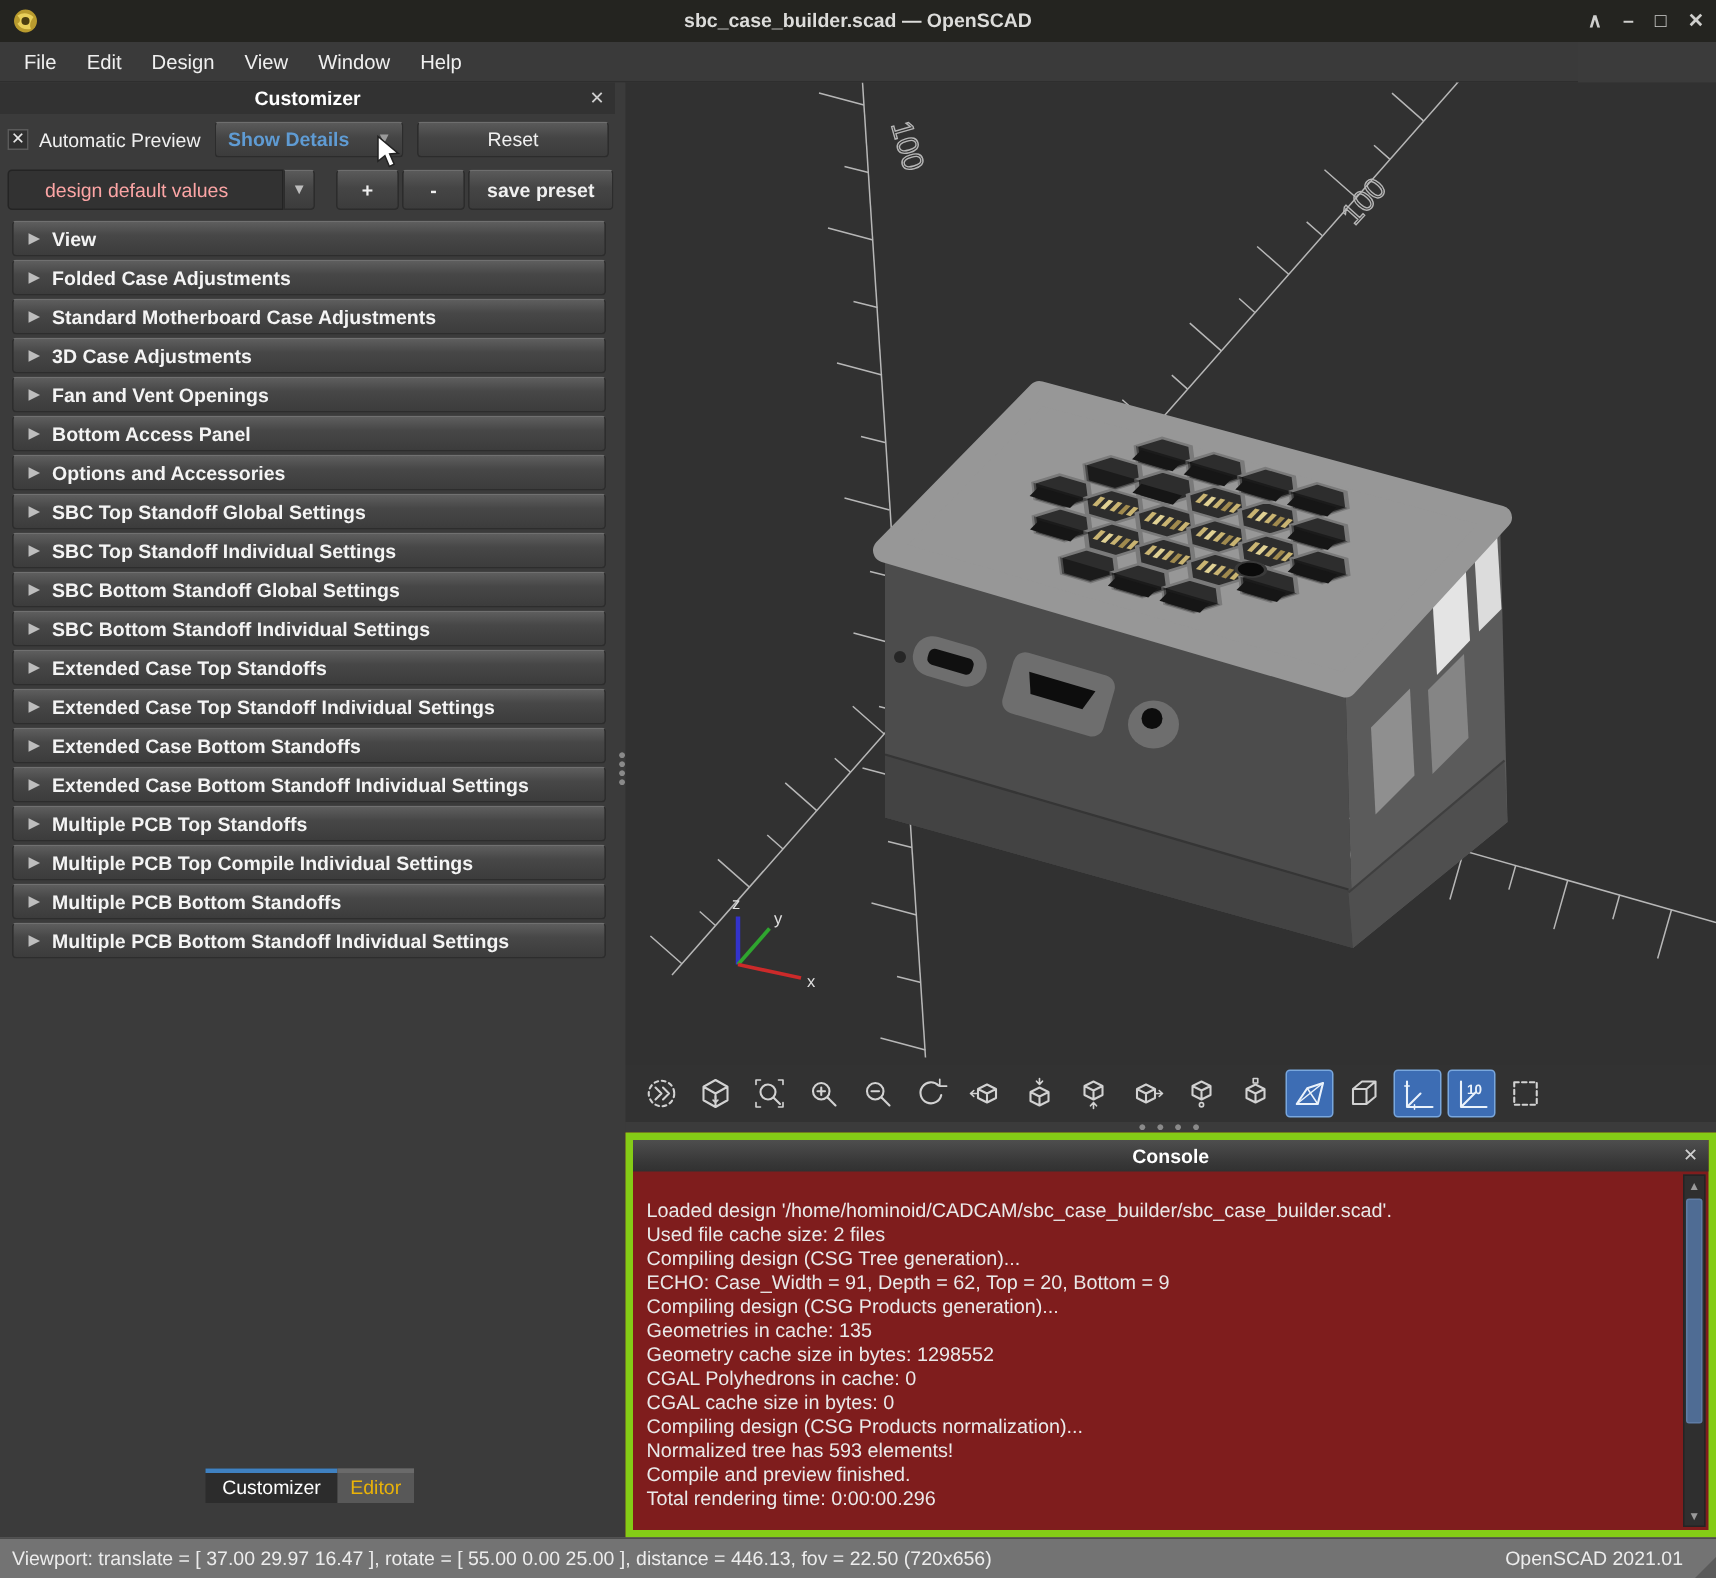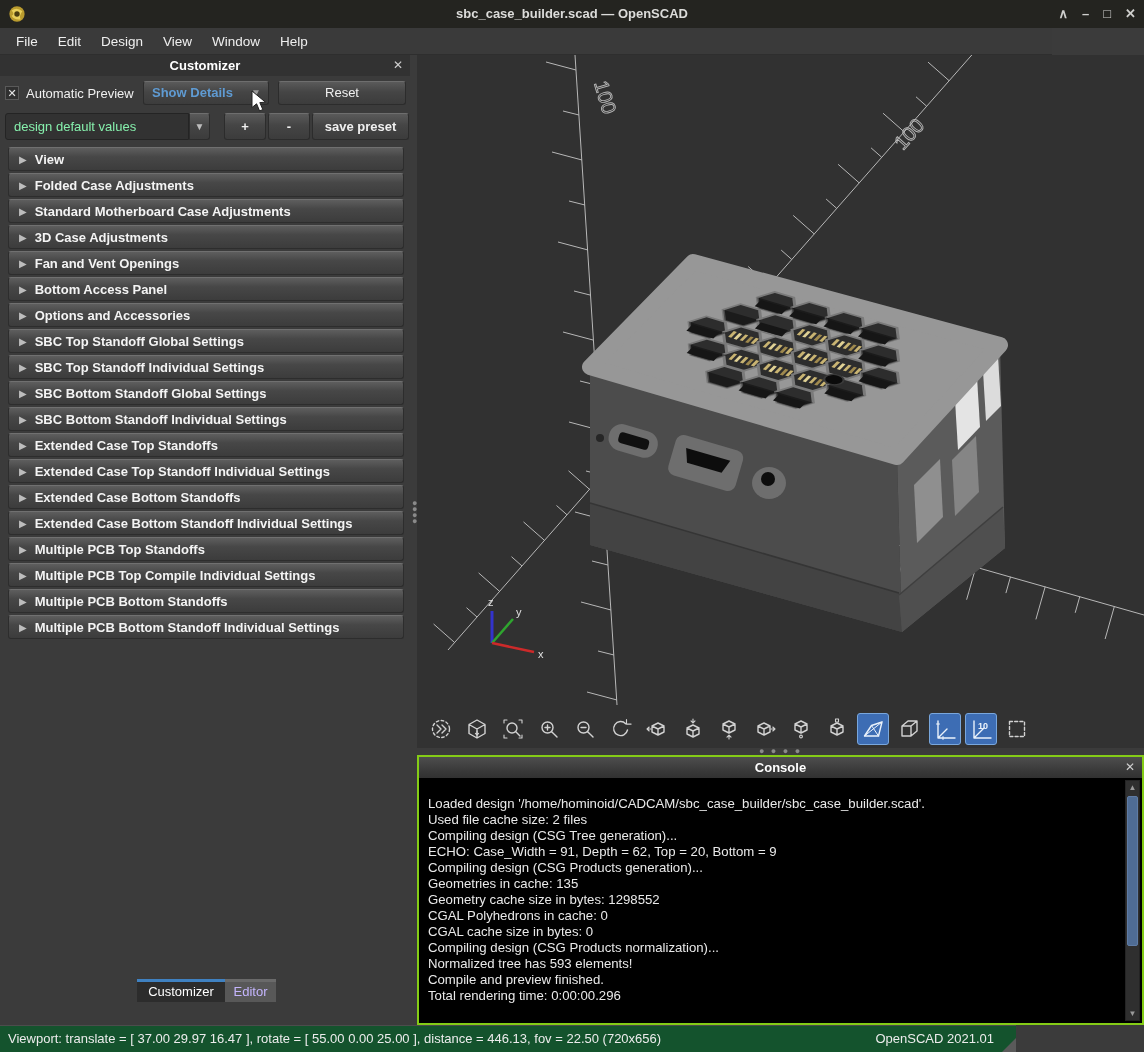--- a/index.html
+++ b/index.html
@@ -30,41 +30,41 @@
   #auto-preview-check { position:absolute; left:5px; top:10px; width:14px; height:14px; background:#303030;
        border:1px solid #5a5a5a; color:#e8e8e8; font-size:11px; line-height:12px; text-align:center; }
   #auto-preview-label { position:absolute; left:26px; top:10px; color:#f0f0f0; font-size:13px; }
   .btn { background:linear-gradient(#5a5a5a,#454545 45%,#3c3c3c); border:1px solid #2c2c2c;
          border-top-color:#6e6e6e; border-radius:3px; color:#f0f0f0; font-size:13px; text-align:center; }
   #details-combo { position:absolute; left:143px; top:5px; width:126px; height:24px; line-height:22px;
                    color:#5f9bd3; font-weight:bold; text-align:left; padding-left:8px; }
   #details-combo .arrow { position:absolute; right:7px; top:0; color:#9a9a9a; font-size:10px; }
   #reset-button { position:absolute; left:278px; top:5px; width:128px; height:24px; line-height:22px; }
   #preset-select { position:absolute; left:5px; top:37px; width:184px; height:27px; background:#323232;
-                   border:1px solid #242424; border-radius:3px 0 0 3px; color:#86efac; font-size:13px;
-                   line-height:25px; padding-left:8px; }
+                   border:1px solid #242424; border-radius:3px 0 0 3px; color:#fca5a5; font-size:13px;
+                   line-height:25px; padding-left:24px; }
   #preset-arrow { position:absolute; left:189px; top:37px; width:21px; height:27px; border-radius:0 3px 3px 0;
                   line-height:25px; color:#bdbdbd; font-size:10px; }
   #preset-plus  { position:absolute; left:224px; top:37px; width:42px; height:27px; line-height:25px; font-weight:bold; }
   #preset-minus { position:absolute; left:268px; top:37px; width:42px; height:27px; line-height:25px; font-weight:bold; }
   #save-preset-button { position:absolute; left:312px; top:37px; width:97px; height:27px; line-height:25px;font-weight:bold; }
 
   #section-list { position:absolute; top:92px; left:0; right:0; }
   .section-row { height:24px; margin:0 6px 2px 8px; border-radius:3px;
                  background:linear-gradient(#5e5e5e,#474747 40%,#3c3c3c);
                  border:1px solid #2d2d2d; border-top-color:#707070;
                  display:flex; align-items:center; cursor:default; }
   .section-row .tri { color:#bdbdbd; font-size:10px; margin:0 8px 0 10px; }
   .section-row .lbl { color:#f4f4f4; font-size:13px; font-weight:bold; }
 
   #panel-tabs { position:absolute; left:137px; bottom:23px; display:flex; }
   #tab-customizer { width:88px; height:23px; background:#2c2c2c; border-top:3px solid #3f81c1;
                     color:#ffffff; font-size:13px; text-align:center; line-height:20px; }
   #tab-editor { width:51px; height:23px; background:#585858; border-top:3px solid #6a6a6a;
-                color:#c4b5fd; font-size:13px; text-align:center; line-height:20px; }
+                color:#eab308; font-size:13px; text-align:center; line-height:20px; }
 
   
   #v-splitter { position:absolute; top:55px; left:410px; width:7px; bottom:27px; background:#3b3b3b; }
   #v-splitter .dots { position:absolute; top:445px; left:2px; color:#8a8a8a; font-size:9px; line-height:6px; }
   #h-splitter { position:absolute; left:417px; top:748px; width:727px; height:7px; background:#3b3b3b;
                 text-align:center; color:#8a8a8a; font-size:9px; line-height:6px; letter-spacing:2px; }
 
   
   #viewport { position:absolute; left:417px; top:55px; width:727px; height:655px; background:#313131; }
   #viewport svg { display:block; }
@@ -73,38 +73,38 @@
   #vp-toolbar { position:absolute; left:417px; top:710px; width:727px; height:38px; background:#323232;
                 display:flex; align-items:center; gap:4px; padding-left:8px;text-align:center; }
   .tbtn { width:32px; height:32px; border-radius:3px; display:flex; align-items:center; justify-content:center; }
   .tbtn.active { background:#3d6db4; border:1px solid #79a7dd; }
   .tbtn svg { width:24px; height:24px; stroke:#d2d2d2; fill:none; stroke-width:1.4; stroke-linecap:round; stroke-linejoin:round; }
   .tbtn.active svg { stroke:#eaf2fb; }
   .tbtn svg text { stroke:none; fill:#d2d2d2; font-size:9px; font-weight:bold; }
   .tbtn.active svg text { fill:#eaf2fb; }
 
   
-  #console { position:absolute; left:417px; top:755px; width:727px; bottom:27px; background:#000000;
-             border:2px solid #84cc16; }
+  #console { position:absolute; left:417px; top:755px; width:727px; bottom:27px; background:#7f1d1d;
+             border:5px solid #84cc16; }
   #console-header { position:relative; height:21px;
                     background:linear-gradient(#4e4e4e,#383838 70%,#313131); }
   #console-title { display:block; text-align:center; color:#fff; font-size:13px; font-weight:bold; line-height:21px; }
   #console-close { position:absolute; right:7px; top:0; color:#cfcfcf; font-size:12px; line-height:21px; }
   #console-body { position:absolute; top:21px; left:0; right:0; bottom:0; padding:18px 26px 0 9px; overflow:hidden; }
   .console-line { color:#e9e9e9; font-size:13.2px; line-height:16px; white-space:nowrap; }
   #console-scrollbar { position:absolute; top:23px; right:2px; bottom:2px; width:15px; background:#2f2f2f;
                        border:1px solid #242424; }
   .scroll-arrow { position:absolute; left:0; width:13px; height:13px; color:#9a9a9a; font-size:8px;
                   text-align:center; line-height:13px; }
   #scroll-up { top:0; }  #scroll-down { bottom:0; }
   #scroll-thumb { position:absolute; left:1px; top:15px; width:11px; height:150px; background:#4f6c94;
                   border:1px solid #5f7ca5; border-radius:2px; }
 
   
-  #statusbar { position:absolute; left:0; bottom:0; width:1016px; height:27px; background:#14532d;
+  #statusbar { position:absolute; left:0; bottom:0; width:1144px; height:27px; background:#737373;
                border-top:1px solid #4c4c4c; }
   #status-left { position:absolute; left:8px; top:0; line-height:26px; color:#ececec; font-size:13px; }
   #status-right { position:absolute; right:22px; top:0; line-height:26px; color:#ececec; font-size:13px; }
   #resize-grip { position:absolute; right:0; bottom:0; width:0; height:0;
                  border-left:14px solid transparent; border-bottom:14px solid #5a5a5a; }
 
   
   #mouse-cursor { position:absolute; left:251px; top:90px; z-index:50; }
 </style>
 </head>

